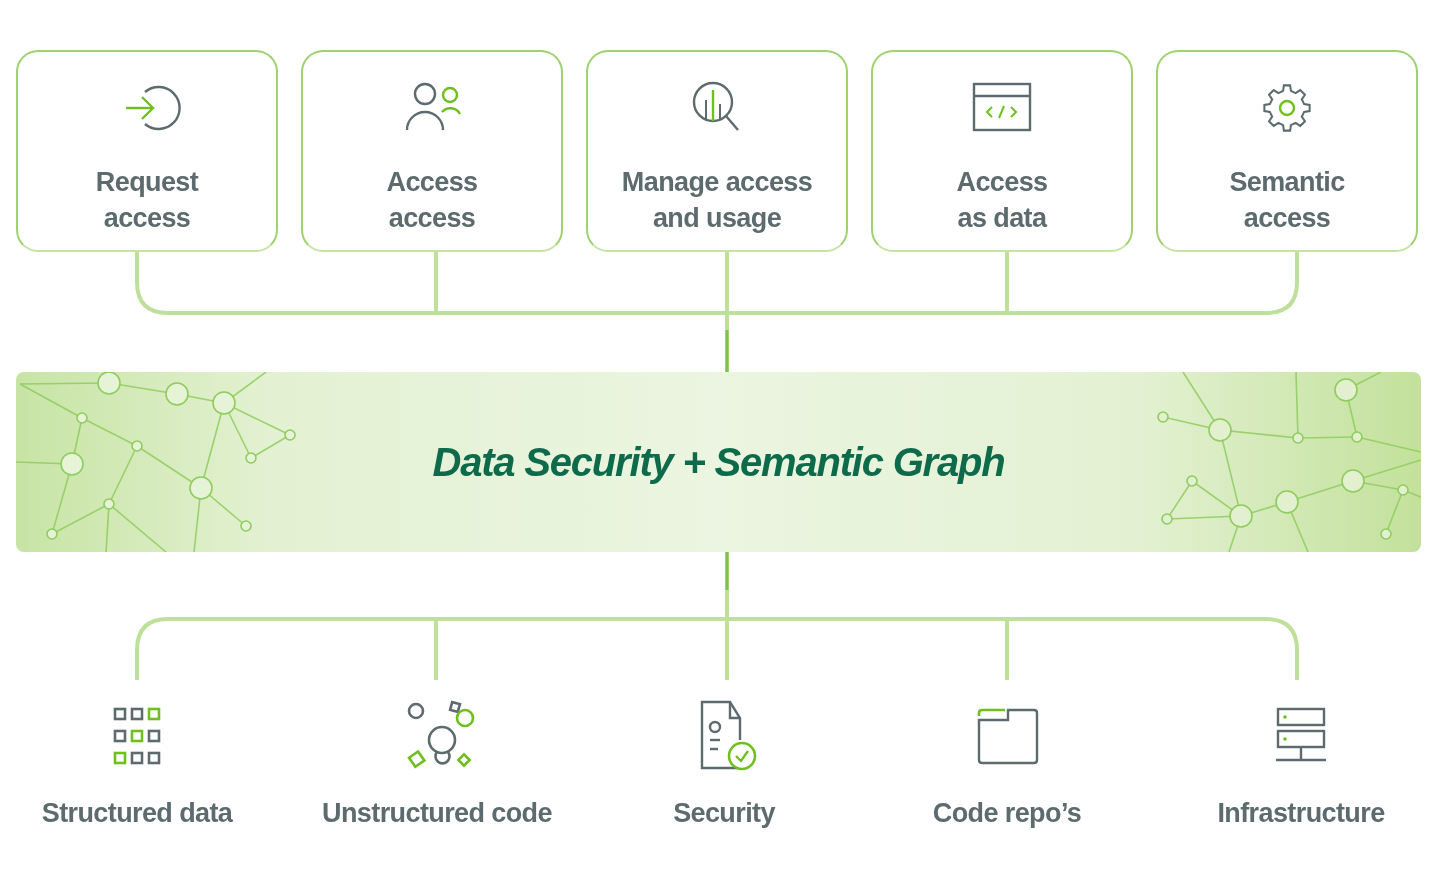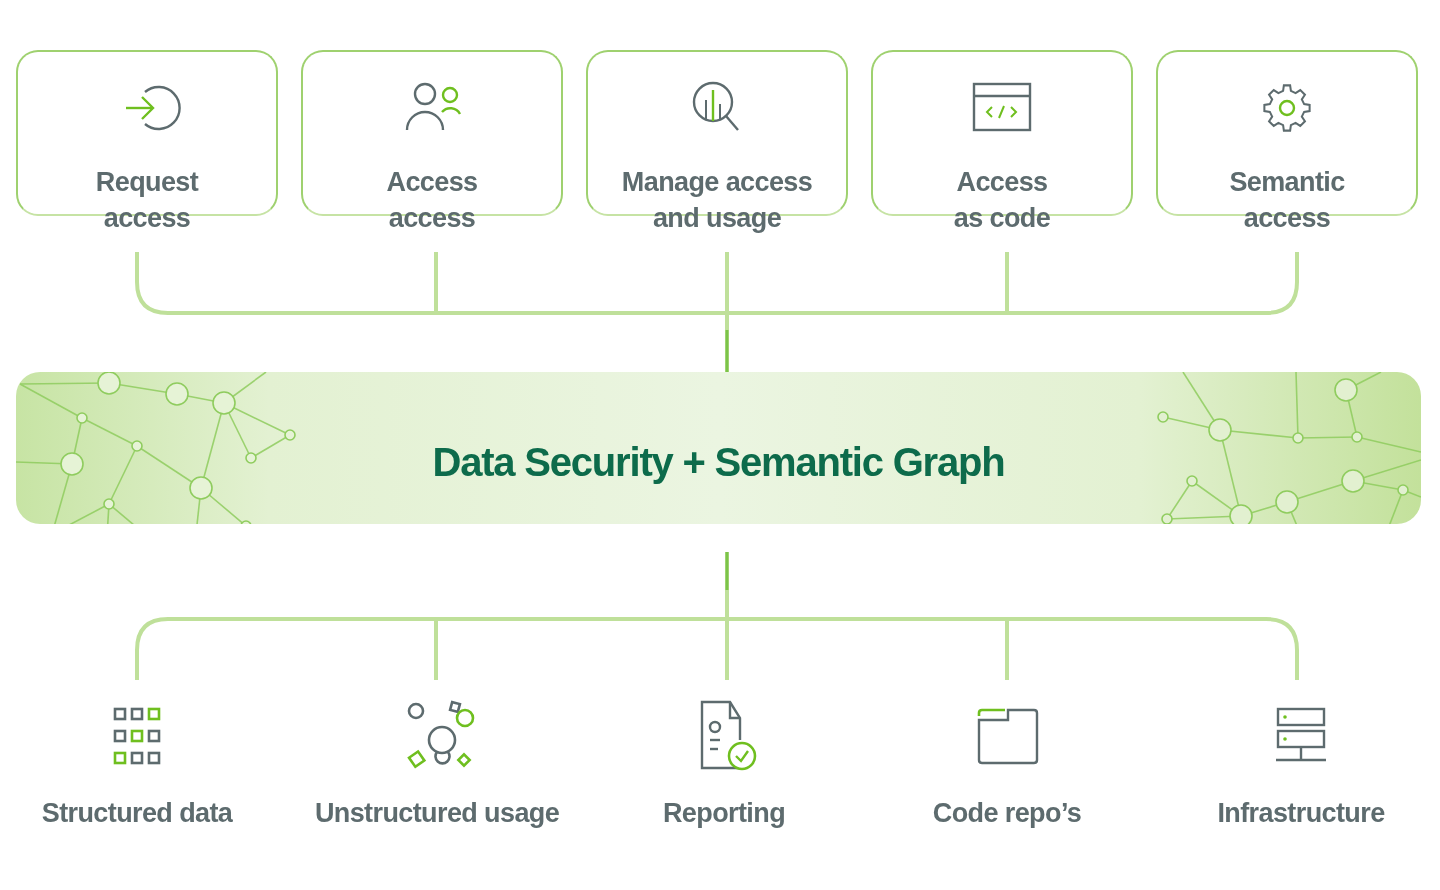--- a/index.html
+++ b/index.html
@@ -1,28 +1,29 @@
 <!DOCTYPE html>
 <html><head>
 <meta charset="utf-8">
 <style>
   html, body { margin:0; padding:0; background:#ffffff; }
   body { width:1440px; height:890px; position:relative; overflow:hidden; font-family:"Liberation Sans", sans-serif; }
   .card {
-    position:absolute; top:50px; width:262px; height:166px; box-sizing:border-box;
+    position:absolute; top:50px; width:262px; height:202px; box-sizing:border-box;
     border:2px solid #9fd16f; border-radius:22px; background:#fff;
     border-bottom-color:#c6e3a4;
   }
   .card .icon { position:absolute; left:50%; top:26px; transform:translateX(-50%); width:70px; height:60px; }
   .card .label { position:absolute; left:0; right:0; top:112px; text-align:center; color:#5d6b6e; font-size:27px; font-weight:bold; line-height:36px; letter-spacing:-0.6px; }
   svg.wires { position:absolute; left:0; top:0; }
   .band {
-    position:absolute; left:16px; top:372px; width:1405px; height:152px; border-radius:24px;
+    position:absolute; left:16px; top:372px; width:1405px; height:180px; border-radius:8px;
     background:linear-gradient(90deg,#c7e4a4 0%, #e3f1d2 18%, #ebf5e1 50%, #e3f1d2 80%, #c3e19b 100%);
     overflow:hidden;
+    font-style:italic;
   }
   .band .title { position:absolute; left:0; right:0; top:68px; text-align:center; color:#0d6b4b; font-size:40px; font-weight:bold; letter-spacing:-1.2px; }
   .band svg { position:absolute; top:0; }
   .bottom-item { position:absolute; top:700px; width:290px; text-align:center; }
   .bottom-item .icon { width:80px; height:74px; margin:0 auto; display:block; }
   .bottom-item .label { margin-top:24px; color:#5d6b6e; font-size:27px; font-weight:bold; letter-spacing:-0.6px; }
 </style>
 </head>
 <body>
 
@@ -83,21 +84,21 @@
 <div class="card" style="left:871px">
   <svg class="icon" viewBox="0 0 70 60">
     <rect x="7" y="6" width="56" height="46" fill="none" stroke="#5d6b6e" stroke-width="2.4"></rect>
     <line x1="7" y1="18" x2="63" y2="18" stroke="#5d6b6e" stroke-width="2.4"></line>
     <polyline points="25,29 20,34 25,39" fill="none" stroke="#6fbf1f" stroke-width="2"></polyline>
     <line x1="37" y1="28" x2="32" y2="40" stroke="#6fbf1f" stroke-width="2"></line>
     <polyline points="44,29 49,34 44,39" fill="none" stroke="#6fbf1f" stroke-width="2"></polyline>
   </svg>
   <div class="label">
     <div>Access</div>
-    <div>as code</div>
+    <div>as data</div>
   </div>
 </div>
 
 <div class="card" style="left:1156px">
   <svg class="icon" viewBox="0 0 70 60">
     <path d="M31 4 H39 L40 11 L46 14 L52 10 L58 16 L54 22 L57 28 L64 29 V37 L57 38 L54 44 L58 50 L52 56 L46 52 L40 55 L39 62 H31 L30 55 L24 52 L18 56 L12 50 L16 44 L13 38 L6 37 V29 L13 28 L16 22 L12 16 L18 10 L24 14 L30 11 Z" transform="translate(35 30) scale(0.78) translate(-35 -33)" fill="none" stroke="#5d6b6e" stroke-width="2.6"></path>
     <circle cx="35" cy="30" r="7" fill="none" stroke="#6fbf1f" stroke-width="2.4"></circle>
   </svg>
   <div class="label">
     <div>Semantic</div>
@@ -207,34 +208,34 @@
     <g fill="none" stroke-width="2.6">
       <circle cx="19" cy="11" r="7" stroke="#5d6b6e"></circle>
       <rect x="54" y="3" width="8" height="8" transform="rotate(15 58 7)" stroke="#5d6b6e"></rect>
       <circle cx="68" cy="18" r="8" stroke="#6fbf1f"></circle>
       <circle cx="45" cy="40" r="13" stroke="#5d6b6e"></circle>
       <path d="M40 52 A7 7 0 1 0 51 52" stroke="#5d6b6e"></path>
       <rect x="14" y="54" width="11" height="11" transform="rotate(-35 19 59)" stroke="#6fbf1f"></rect>
       <rect x="63" y="56" width="8" height="8" transform="rotate(45 67 60)" stroke="#6fbf1f"></rect>
     </g>
   </svg>
-  <div class="label">Unstructured usage</div>
+  <div class="label">Unstructured code</div>
 </div>
 
 <div class="bottom-item" style="left:579px">
   <svg class="icon" viewBox="0 0 80 74">
     <path d="M54 50 V68 H18 V2 H46 L56 18 V40" fill="none" stroke="#5d6b6e" stroke-width="2.4"></path>
     <polyline points="46,2 46,18 56,18" fill="none" stroke="#5d6b6e" stroke-width="2.4"></polyline>
     <circle cx="31" cy="27" r="5" fill="none" stroke="#5d6b6e" stroke-width="2.4"></circle>
     <line x1="26" y1="40" x2="36" y2="40" stroke="#5d6b6e" stroke-width="2.4"></line>
     <line x1="26" y1="49" x2="34" y2="49" stroke="#5d6b6e" stroke-width="2.4"></line>
     <circle cx="58" cy="56" r="13" fill="#fff" stroke="#6fbf1f" stroke-width="2.6"></circle>
     <polyline points="52,56 57,61 64,51" fill="none" stroke="#6fbf1f" stroke-width="2.4"></polyline>
   </svg>
-  <div class="label">Reporting</div>
+  <div class="label">Security</div>
 </div>
 
 <div class="bottom-item" style="left:862px">
   <svg class="icon" viewBox="0 0 80 74">
     <path d="M12 20 H41 V10 H67 Q70 10 70 13 V60 Q70 63 67 63 H15 Q12 63 12 60 Z" fill="none" stroke="#5d6b6e" stroke-width="2.4"></path>
     <path d="M12 16 V13 Q12 10 15 10 H38" fill="none" stroke="#6fbf1f" stroke-width="2.6"></path>
   </svg>
   <div class="label">Code repo’s</div>
 </div>
 

